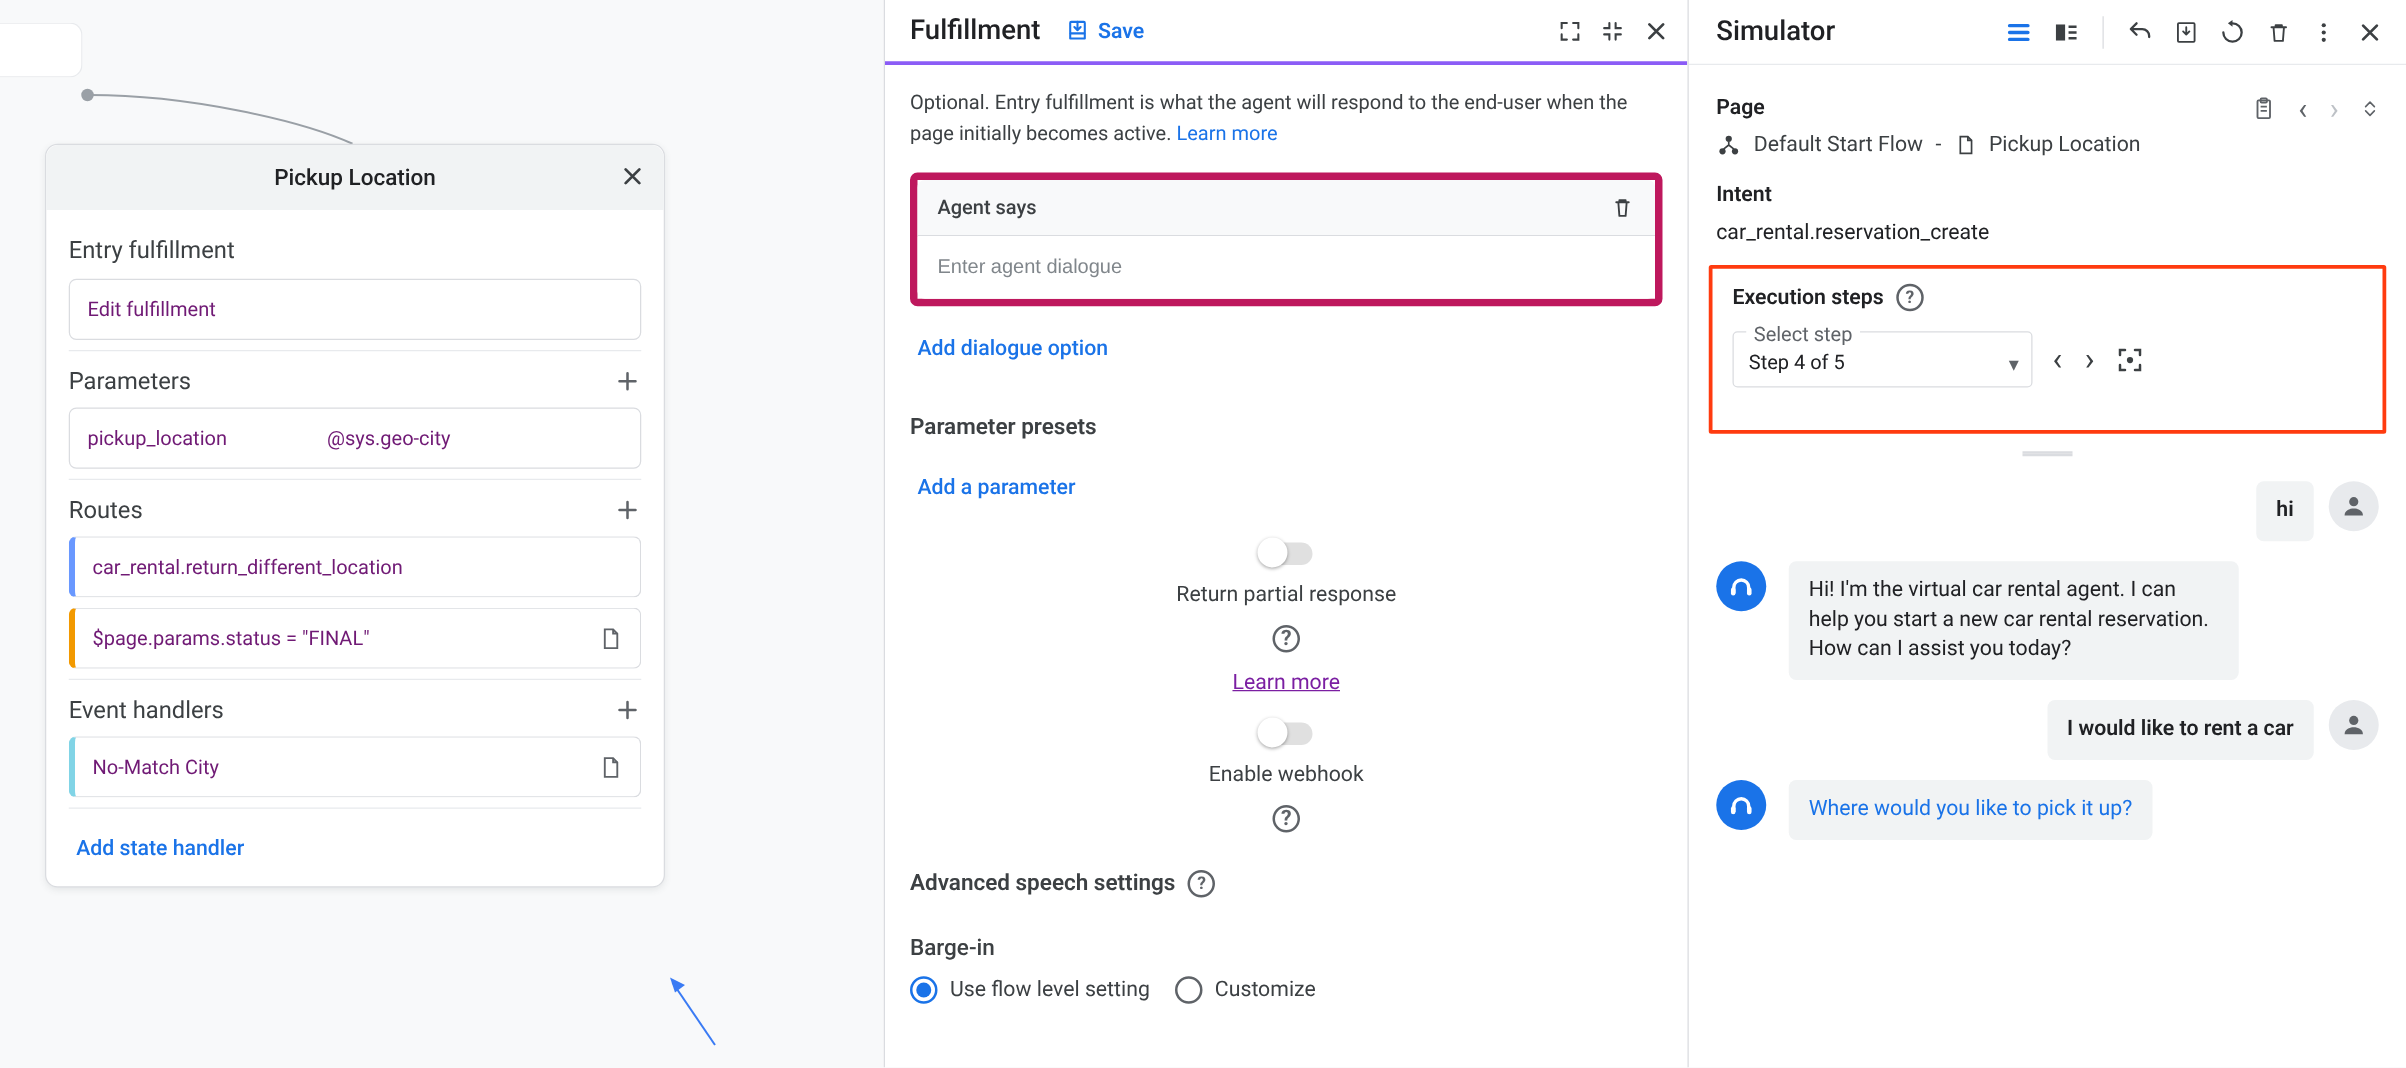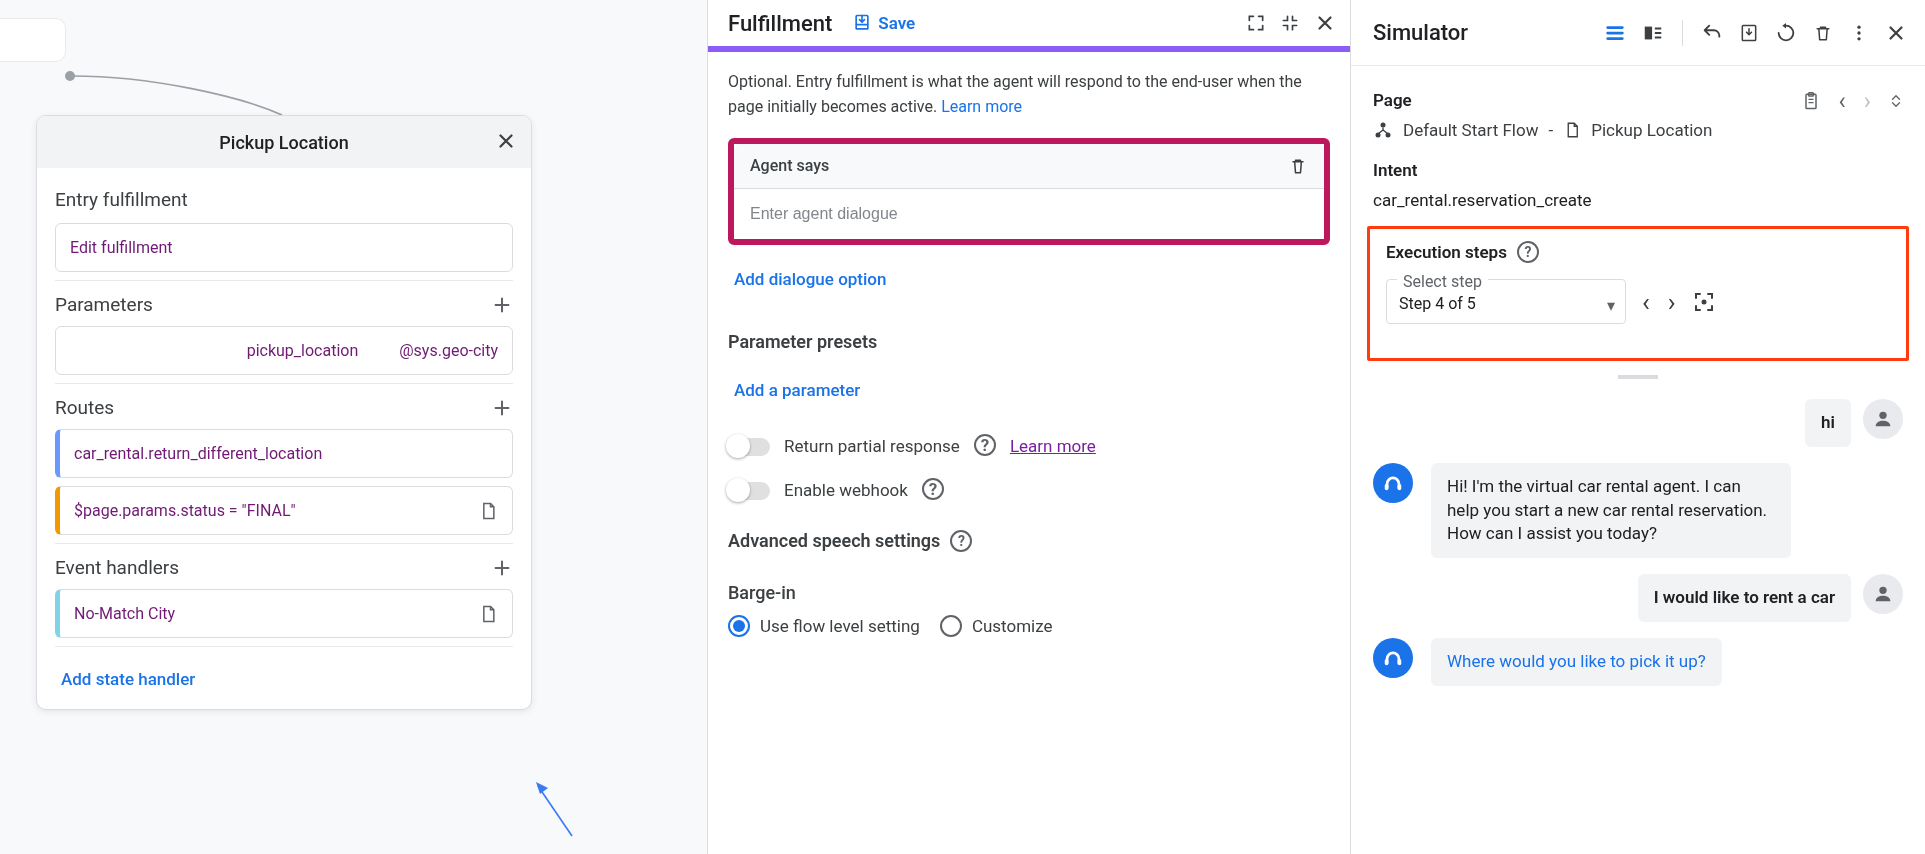--- a/index.html
+++ b/index.html
@@ -47,68 +47,68 @@
   .page-card-close{position:absolute; right:14px; top:14px; cursor:pointer;}
   .pc-section{padding:14px 18px 8px;}
   .pc-sec-head{display:flex; align-items:center; justify-content:space-between; margin:12px 0 10px;}
   .pc-sec-title{font-size:19px; color:#3c4043;}
   .pc-add{cursor:pointer; color:#5f6368;}
   .pc-item{
     border:1px solid #dadce0; border-radius:6px;
     padding:14px; font-size:16px; color:#701a75;
     margin-bottom:8px; position:relative; cursor:pointer;
   }
-  .pc-item.param{display:flex; gap:41px;justify-content:flex-end;}
+  .pc-item.param{display:flex; gap:80px;}
   .pc-item.route{border-left:5px solid #6998ff;}
   .pc-item.cond{border-left:5px solid #f29900;}
   .pc-item.evt{border-left:5px solid #81d4e6;}
   .pc-item-icon{position:absolute; right:14px; top:14px; color:#5f6368;}
   .divider{height:1px; background:#e8eaed; margin:6px 0;}
   .link-blue{color:#1a73e8; font-weight:500; font-size:17px; cursor:pointer; margin:8px 0 4px; display:inline-block; padding:8px 6px;}
 
   
   .center-panel{
     position:absolute; left:707px; top:0; width:643px; height:100%;
     background:#fff; border-left:1px solid #dadce0;
     overflow:hidden;
   }
   .cp-header{
     display:flex; align-items:center; height:52px; padding:16px 14px;
-    border-bottom:6px solid #8b5cf6;
+    border-bottom:3px solid #8b5cf6;
   }
   .cp-title{font-size:22px; font-weight:500; flex:none; margin-right:20px; margin-left:6px;}
   .cp-save{display:flex; align-items:center; gap:6px; color:#1a73e8; font-weight:600; font-size:17px; cursor:pointer;}
   .cp-spacer{flex:1;}
   .cp-icon{color:#3c4043; margin-left:14px; cursor:pointer;}
   .cp-body{padding:18px 20px; font-size:16px; color:#3c4043; overflow:auto; height:calc(100% - 52px);}
   .cp-desc{line-height:1.55;}
   .cp-desc a{color:#1a73e8; text-decoration:none;}
   .agent-says-box{border:6px solid #be185d; border-radius:6px; margin:18px 0 8px;}
   .as-head{display:flex; justify-content:space-between; align-items:center; background:#f8f9fa; padding:12px 16px; font-weight:500; border-bottom:1px solid #dadce0; border-radius:6px 6px 0 0;}
   .as-input{border:none; width:100%; padding:16px; font-size:16px; outline:none; border-radius:0 0 6px 6px;}
   .as-input::placeholder{color:#80868b;}
   .cp-subhead{font-weight:600; font-size:18px; margin:30px 0 12px;}
-  .toggle-row{display:flex; align-items:flex-end; gap:14px; margin:22px 0;}
+  .toggle-row{display:flex; align-items:center; gap:14px; margin:22px 0;flex-direction:column;}
   .toggle{width:42px; height:18px; background:#e0e0e0; border-radius:20px; position:relative;}
   .toggle .knob{position:absolute; left:-2px; top:-4px; width:24px; height:24px; border-radius:50%; background:#fff; box-shadow:0 1px 3px rgba(0,0,0,.35);}
   .toggle-row span{font-size:17px;}
   .help-circ{width:22px; height:22px; border:2px solid #5f6368; border-radius:50%; display:inline-flex; align-items:center; justify-content:center; font-size:14px; font-weight:700; color:#5f6368;}
   .learn-link{color:#7b1fa2; text-decoration:underline; font-size:17px;}
   .radio-row{display:flex; gap:20px; margin-top:12px; align-items:center;}
   .radio{width:22px; height:22px; border:2px solid #5f6368; border-radius:50%; display:inline-flex; align-items:center; justify-content:center;}
   .radio.sel{border-color:#1a73e8;}
   .radio.sel::after{content:""; width:12px; height:12px; background:#1a73e8; border-radius:50%;}
   .radio-label{font-size:17px; display:flex; align-items:center; gap:10px;}
 
   
   .sim-panel{
     position:absolute; left:1350px; top:0; right:0; height:100%;
     background:#fff; border-left:1px solid #dadce0;
   }
-  .sim-header{display:flex; align-items:center; height:66px; padding:0 14px 0 22px; border-bottom:1px solid #e8eaed;}
+  .sim-header{display:flex; align-items:center; height:52px; padding:0 14px 0 22px; border-bottom:1px solid #e8eaed;}
   .sim-title{font-size:22px; font-weight:500;}
   .sim-tb{display:flex; align-items:center; margin-left:auto; gap:8px; color:#3c4043;}
   .tb-btn{padding:4px; cursor:pointer; display:flex; align-items:center; justify-content:center;}
   .tb-sep{width:1px; height:26px; background:#dadce0; margin:0 6px;}
   .sim-body{padding:16px 22px;}
   .sim-label{font-weight:600; font-size:17px; margin: 8px 0 10px;}
   .breadcrumb{display:flex; align-items:center; gap:10px; font-size:17px; color:#3c4043; margin-bottom:20px;}
   .intent-name{font-size:17px; margin-bottom:20px;}
   .exec-box{
     border: 3px solid #ff3b0f; border-radius:2px;

